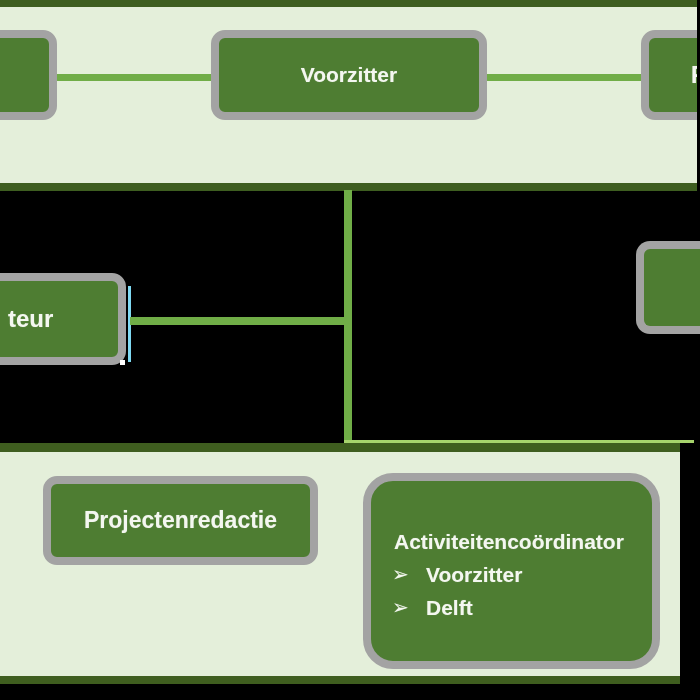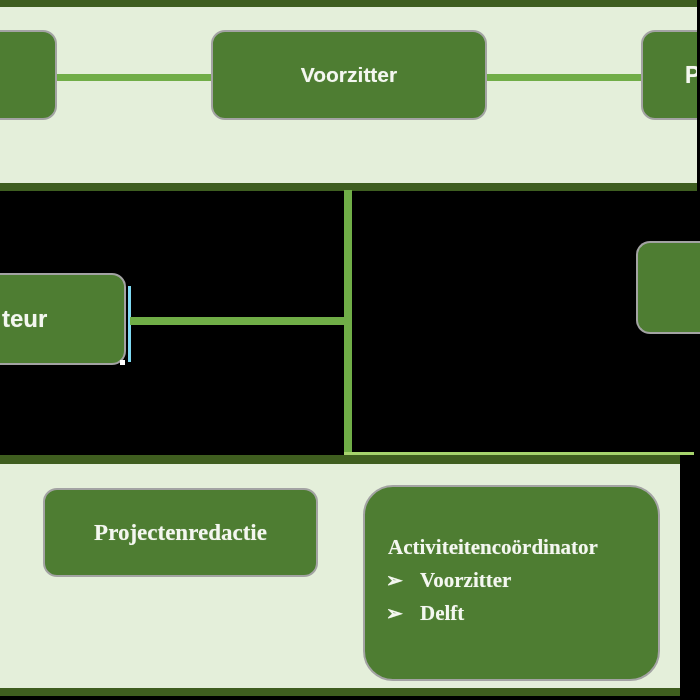--- a/index.html
+++ b/index.html
@@ -5,21 +5,21 @@
   html, body { margin:0; padding:0; width:700px; height:700px; overflow:hidden; }
   body { background:#000; font-family:"Liberation Sans","DejaVu Sans",sans-serif; }
   #canvas { position:relative; width:700px; height:700px; background:#000000; overflow:hidden; }
 
   .panel { position:absolute; background:#e4efda; }
   .strip { position:absolute; background:#3e5e20; }
   .conn  { position:absolute; background:#70ad47; }
 
   .node {
     position:absolute; box-sizing:border-box;
-    background:#4e7d32; border:2px solid #a3a3a3; border-radius:14px;
+    background:#4e7d32; border:8px solid #a3a3a3; border-radius:14px;
     color:#f4f7f0; font-weight:600;
     display:flex; align-items:center; justify-content:center;
     text-shadow:0 0 1px rgba(255,255,255,.35);
   }
 
   
   #top-panel { left:0; top:0; width:697px; height:191px; overflow:hidden; }
   #top-strip-top { left:0; top:0; width:100%; height:7px; }
   #top-strip-bottom { left:0; top:183px; width:100%; height:8px; }
   #node-top-left { left:-42px; top:30px; width:99px; height:90px; }
@@ -33,21 +33,21 @@
   #node-mid-left { left:-58px; top:273px; width:184px; height:92px;
     justify-content:flex-start; padding-left:58px; font-size:24px; }
   #selection-highlight { position:absolute; left:128px; top:286px; width:3px; height:76px; background:#7fd9f2; }
   #selection-dot { position:absolute; left:120px; top:360px; width:5px; height:5px; background:#ffffff; }
   #conn-mid-h { left:130px; top:317px; width:215px; height:8px; }
   #conn-mid-v { left:344px; top:190px; width:8px; height:266px; }
   #node-mid-right { left:636px; top:241px; width:66px; height:93px;
     border-radius:14px 0 0 14px; border-right:none; }
 
   
-  #bottom-panel { left:0; top:452px; width:680px; height:244px; background:transparent;font-family:Liberation Serif, serif; }
+  #bottom-panel { left:0; top:440px; width:680px; height:244px; background:transparent; }
   #bp-bright-line { position:absolute; left:344px; top:0; width:350px; height:3px; background:#a6d36c; }
   #bp-strip-top { left:0; top:3px; width:100%; height:9px; background:#3f5e1f; }
   #bp-body { position:absolute; left:0; top:12px; width:100%; height:224px; background:#e4efda; }
   #bp-strip-bottom { left:0; top:236px; width:100%; height:8px; background:#3f5e1f; }
 
   #node-projecten { left:43px; top:36px; width:275px; height:89px; font-size:23px; }
   #node-activiteiten { left:363px; top:33px; width:297px; height:196px;
     border-radius:30px; display:block; padding:44px 0 0 23px; font-size:21px; }
   #node-activiteiten .title { line-height:33px; white-space:nowrap; }
   .bullet-row { display:flex; align-items:center; line-height:33px; margin-left:-2px; }

